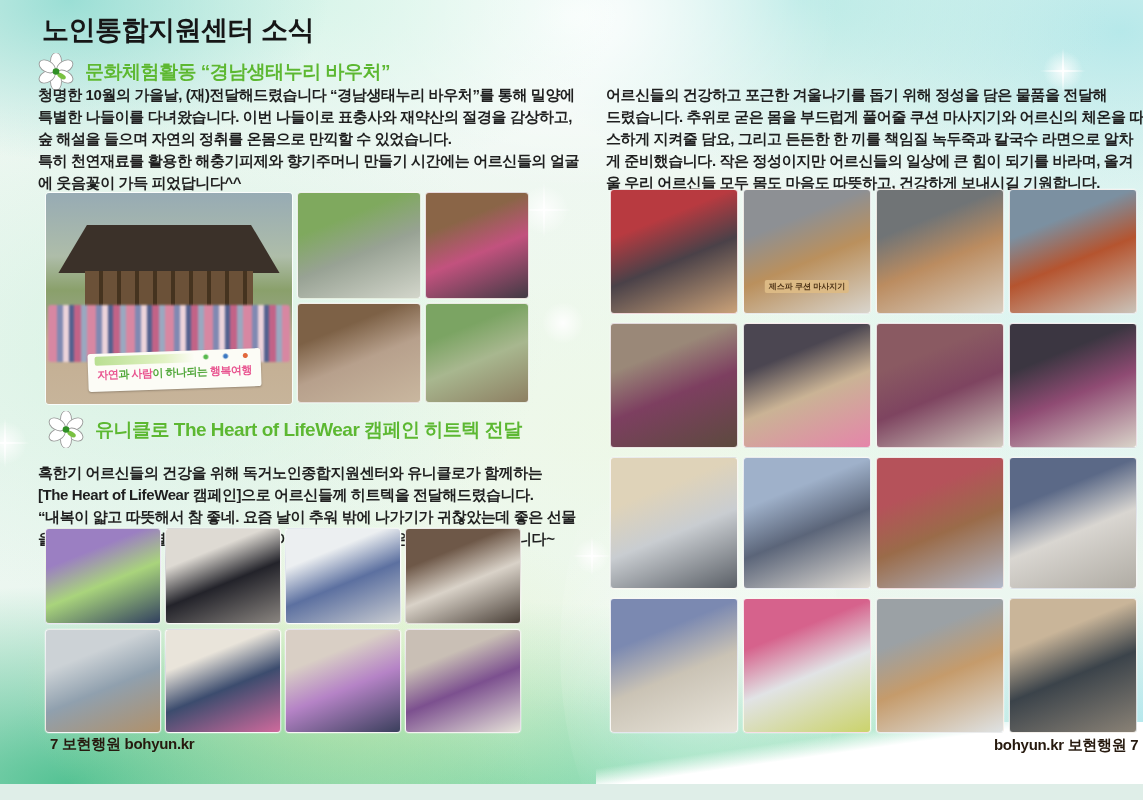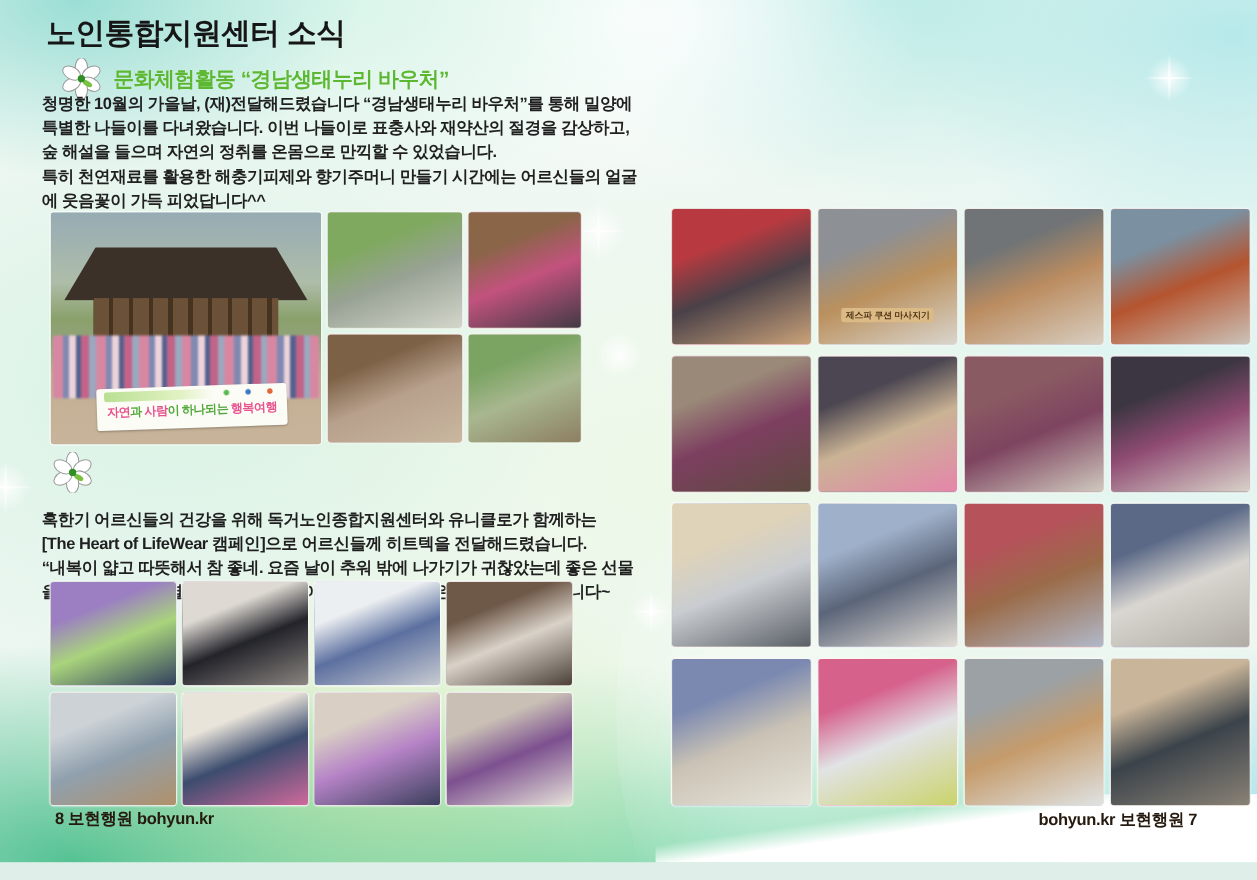--- a/index.html
+++ b/index.html
@@ -106,21 +106,21 @@
 
   <div class="sparkle" style="left:516px;top:182px;width:56px;height:56px"></div>
   <div class="glow" style="left:540px;top:300px;width:46px;height:46px"></div>
   <div class="sparkle" style="left:1040px;top:48px;width:46px;height:46px"></div>
   <div class="sparkle" style="left:-20px;top:418px;width:50px;height:50px"></div>
   <div class="sparkle" style="left:572px;top:536px;width:40px;height:40px"></div>
   <div class="glow" style="left:560px;top:400px;width:280px;height:500px;opacity:.5"></div>
 
   <h1 class="title">노인통합지원센터 소식</h1>
 
-  <div class="sec-head" style="left:54px;top:53px">
+  <div class="sec-head" style="left:36px;top:53px">
     <svg class="flower" width="40" height="37" viewBox="0 0 40 40">
         <use href="#flower-sym"></use>
       </svg>
     <span class="sec-title">문화체험활동 “경남생태누리 바우처”</span>
   </div>
   <p class="body" style="left:38px;top:84px;width:543px"> 청명한 10월의 가을날, (재)전달해드렸습니다 “경남생태누리 바우처”를 통해 밀양에 특별한 나들이를 다녀왔습니다. 이번 나들이로 표충사와 재약산의 절경을 감상하고, 숲 해설을 들으며 자연의 정취를 온몸으로 만끽할 수 있었습니다.
  특히 천연재료를 활용한 해충기피제와 향기주머니 만들기 시간에는 어르신들의 얼굴에 웃음꽃이 가득 피었답니다^^</p>
 
   <div class="bigphoto">
     <div class="lp lp-sky"></div>
@@ -136,38 +136,41 @@
       <div class="photo" style="background: linear-gradient(158deg, rgb(127, 169, 94) 0%, rgb(127, 169, 94) 28%, rgb(152, 162, 148) 56%, rgb(211, 214, 203) 100%);"></div>
       <div class="photo" style="background: linear-gradient(158deg, rgb(138, 101, 71) 0%, rgb(138, 101, 71) 28%, rgb(194, 82, 126) 56%, rgb(65, 58, 68) 100%);"></div>
       <div class="photo" style="background: linear-gradient(158deg, rgb(125, 97, 70) 0%, rgb(125, 97, 70) 28%, rgb(183, 160, 140) 56%, rgb(201, 183, 159) 100%);"></div>
       <div class="photo" style="background: linear-gradient(158deg, rgb(123, 164, 99) 0%, rgb(123, 164, 99) 28%, rgb(168, 183, 143) 56%, rgb(141, 127, 98) 100%);"></div>
     </div>
 
   <div class="sec-head" style="left:46px;top:411px">
     <svg class="flower" width="40" height="37" viewBox="0 0 40 40">
         <use href="#flower-sym"></use>
       </svg>
+    <span class="sec-title">유니클로 The Heart of LifeWear 캠페인 히트텍 전달</span>
   </div>
   <p class="body" style="left:38px;top:462px;width:548px"> 혹한기 어르신들의 건강을 위해 독거노인종합지원센터와 유니클로가 함께하는
 [The Heart of LifeWear 캠페인]으로 어르신들께 히트텍을 전달해드렸습니다.
  “내복이 얇고 따뜻해서 참 좋네. 요즘 날이 추워 밖에 나가기가 귀찮았는데 좋은 선물을 받았으니 이제 열심히 산책을 다녀야겠다”며 기분 좋은 활력을 보이셨답니다~</p>
 
   <div class="pgrid g2">
       <div class="photo" style="background: linear-gradient(158deg, rgb(155, 127, 194) 0%, rgb(155, 127, 194) 28%, rgb(169, 212, 124) 56%, rgb(49, 64, 95) 100%);"></div>
       <div class="photo" style="background: linear-gradient(158deg, rgb(222, 218, 211) 0%, rgb(222, 218, 211) 28%, rgb(35, 35, 42) 56%, rgb(138, 133, 128) 100%);"></div>
       <div class="photo" style="background: linear-gradient(158deg, rgb(236, 239, 241) 0%, rgb(236, 239, 241) 28%, rgb(92, 112, 160) 56%, rgb(201, 204, 209) 100%);"></div>
       <div class="photo" style="background: linear-gradient(158deg, rgb(110, 88, 72) 0%, rgb(110, 88, 72) 28%, rgb(217, 210, 200) 56%, rgb(74, 64, 56) 100%);"></div>
       <div class="photo" style="background: linear-gradient(158deg, rgb(204, 210, 214) 0%, rgb(204, 210, 214) 28%, rgb(144, 160, 174) 56%, rgb(176, 145, 107) 100%);"></div>
       <div class="photo" style="background: linear-gradient(158deg, rgb(233, 228, 218) 0%, rgb(233, 228, 218) 28%, rgb(60, 76, 110) 56%, rgb(207, 106, 156) 100%);"></div>
       <div class="photo" style="background: linear-gradient(158deg, rgb(217, 207, 197) 0%, rgb(217, 207, 197) 28%, rgb(181, 131, 198) 56%, rgb(58, 63, 92) 100%);"></div>
       <div class="photo" style="background: linear-gradient(158deg, rgb(201, 191, 181) 0%, rgb(201, 191, 181) 28%, rgb(124, 80, 143) 56%, rgb(230, 226, 217) 100%);"></div>
     </div>
 
-  <div class="footer" style="left:50px;top:735px">8 보현행원 bohyun.kr</div>
-
+  <div class="footer" style="left:50px;top:735px">7 보현행원 bohyun.kr</div>
+
+  <p class="body" style="left:606px;top:84px;width:538px"> 어르신들의 건강하고 포근한 겨울나기를 돕기 위해 정성을 담은 물품을 전달해
+드렸습니다. 추위로 굳은 몸을 부드럽게 풀어줄 쿠션 마사지기와 어르신의 체온을 따스하게 지켜줄 담요, 그리고 든든한 한 끼를 책임질 녹두죽과 칼국수 라면으로 알차게 준비했습니다. 작은 정성이지만 어르신들의 일상에 큰 힘이 되기를 바라며, 올겨울 우리 어르신들 모두 몸도 마음도 따뜻하고, 건강하게 보내시길 기원합니다.</p>
 
   <div class="pgrid g3">
       <div class="photo" style="background: linear-gradient(158deg, rgb(184, 58, 64) 0%, rgb(184, 58, 64) 28%, rgb(74, 65, 72) 56%, rgb(202, 162, 121) 100%);"></div>
       <div class="photo" style="background: linear-gradient(158deg, rgb(141, 144, 148) 0%, rgb(141, 144, 148) 28%, rgb(186, 144, 93) 56%, rgb(217, 213, 205) 100%); text-align: center;">
         <span class="photo-label">제스파 쿠션 마사지기</span>
       </div>
       <div class="photo" style="background: linear-gradient(158deg, rgb(112, 116, 118) 0%, rgb(112, 116, 118) 28%, rgb(187, 140, 96) 56%, rgb(216, 207, 194) 100%);"></div>
       <div class="photo" style="background: linear-gradient(158deg, rgb(123, 144, 161) 0%, rgb(123, 144, 161) 28%, rgb(181, 84, 47) 56%, rgb(202, 195, 185) 100%);"></div>
       <div class="photo" style="background: linear-gradient(158deg, rgb(154, 136, 120) 0%, rgb(154, 136, 120) 28%, rgb(125, 63, 96) 56%, rgb(92, 74, 62) 100%);"></div>
       <div class="photo" style="background: linear-gradient(158deg, rgb(75, 70, 81) 0%, rgb(75, 70, 81) 28%, rgb(202, 179, 149) 56%, rgb(229, 133, 170) 100%);"></div>
@@ -176,21 +179,21 @@
       <div class="photo" style="background: linear-gradient(158deg, rgb(223, 211, 185) 0%, rgb(223, 211, 185) 28%, rgb(201, 205, 209) 56%, rgb(90, 95, 102) 100%);"></div>
       <div class="photo" style="background: linear-gradient(158deg, rgb(159, 177, 202) 0%, rgb(159, 177, 202) 28%, rgb(91, 101, 121) 56%, rgb(227, 222, 214) 100%);"></div>
       <div class="photo" style="background: linear-gradient(158deg, rgb(181, 82, 90) 0%, rgb(181, 82, 90) 28%, rgb(154, 107, 73) 56%, rgb(177, 185, 202) 100%);"></div>
       <div class="photo" style="background: linear-gradient(158deg, rgb(91, 105, 135) 0%, rgb(91, 105, 135) 28%, rgb(217, 214, 209) 56%, rgb(176, 172, 164) 100%);"></div>
       <div class="photo" style="background: linear-gradient(158deg, rgb(123, 137, 177) 0%, rgb(123, 137, 177) 28%, rgb(202, 195, 181) 56%, rgb(232, 228, 218) 100%);"></div>
       <div class="photo" style="background: linear-gradient(158deg, rgb(214, 98, 140) 0%, rgb(214, 98, 140) 28%, rgb(225, 227, 229) 56%, rgb(203, 211, 107) 100%);"></div>
       <div class="photo" style="background: linear-gradient(158deg, rgb(155, 161, 165) 0%, rgb(155, 161, 165) 28%, rgb(197, 155, 107) 56%, rgb(223, 227, 228) 100%);"></div>
       <div class="photo" style="background: linear-gradient(158deg, rgb(201, 181, 153) 0%, rgb(201, 181, 153) 28%, rgb(59, 67, 74) 56%, rgb(138, 130, 118) 100%);"></div>
     </div>
 
-  <div class="footer" style="left:944px;top:736px">bohyun.kr 보현행원 7</div>
+  <div class="footer" style="left:994px;top:736px">bohyun.kr 보현행원 7</div>
 
   <svg class="tree" style="left:2px;top:730px;width:54px;height:70px;color:#1f6468" viewBox="0 0 100 140">
       <use href="#tree-sym"></use>
     </svg>
   <svg class="tree" style="left:48px;top:757px;width:34px;height:43px;color:#2a7d72" viewBox="0 0 100 140">
       <use href="#tree-sym"></use>
     </svg>
   <svg class="tree" style="left:88px;top:750px;width:42px;height:50px;color:#2f7d80" viewBox="0 0 100 140">
       <use href="#tree-sym"></use>
     </svg>

